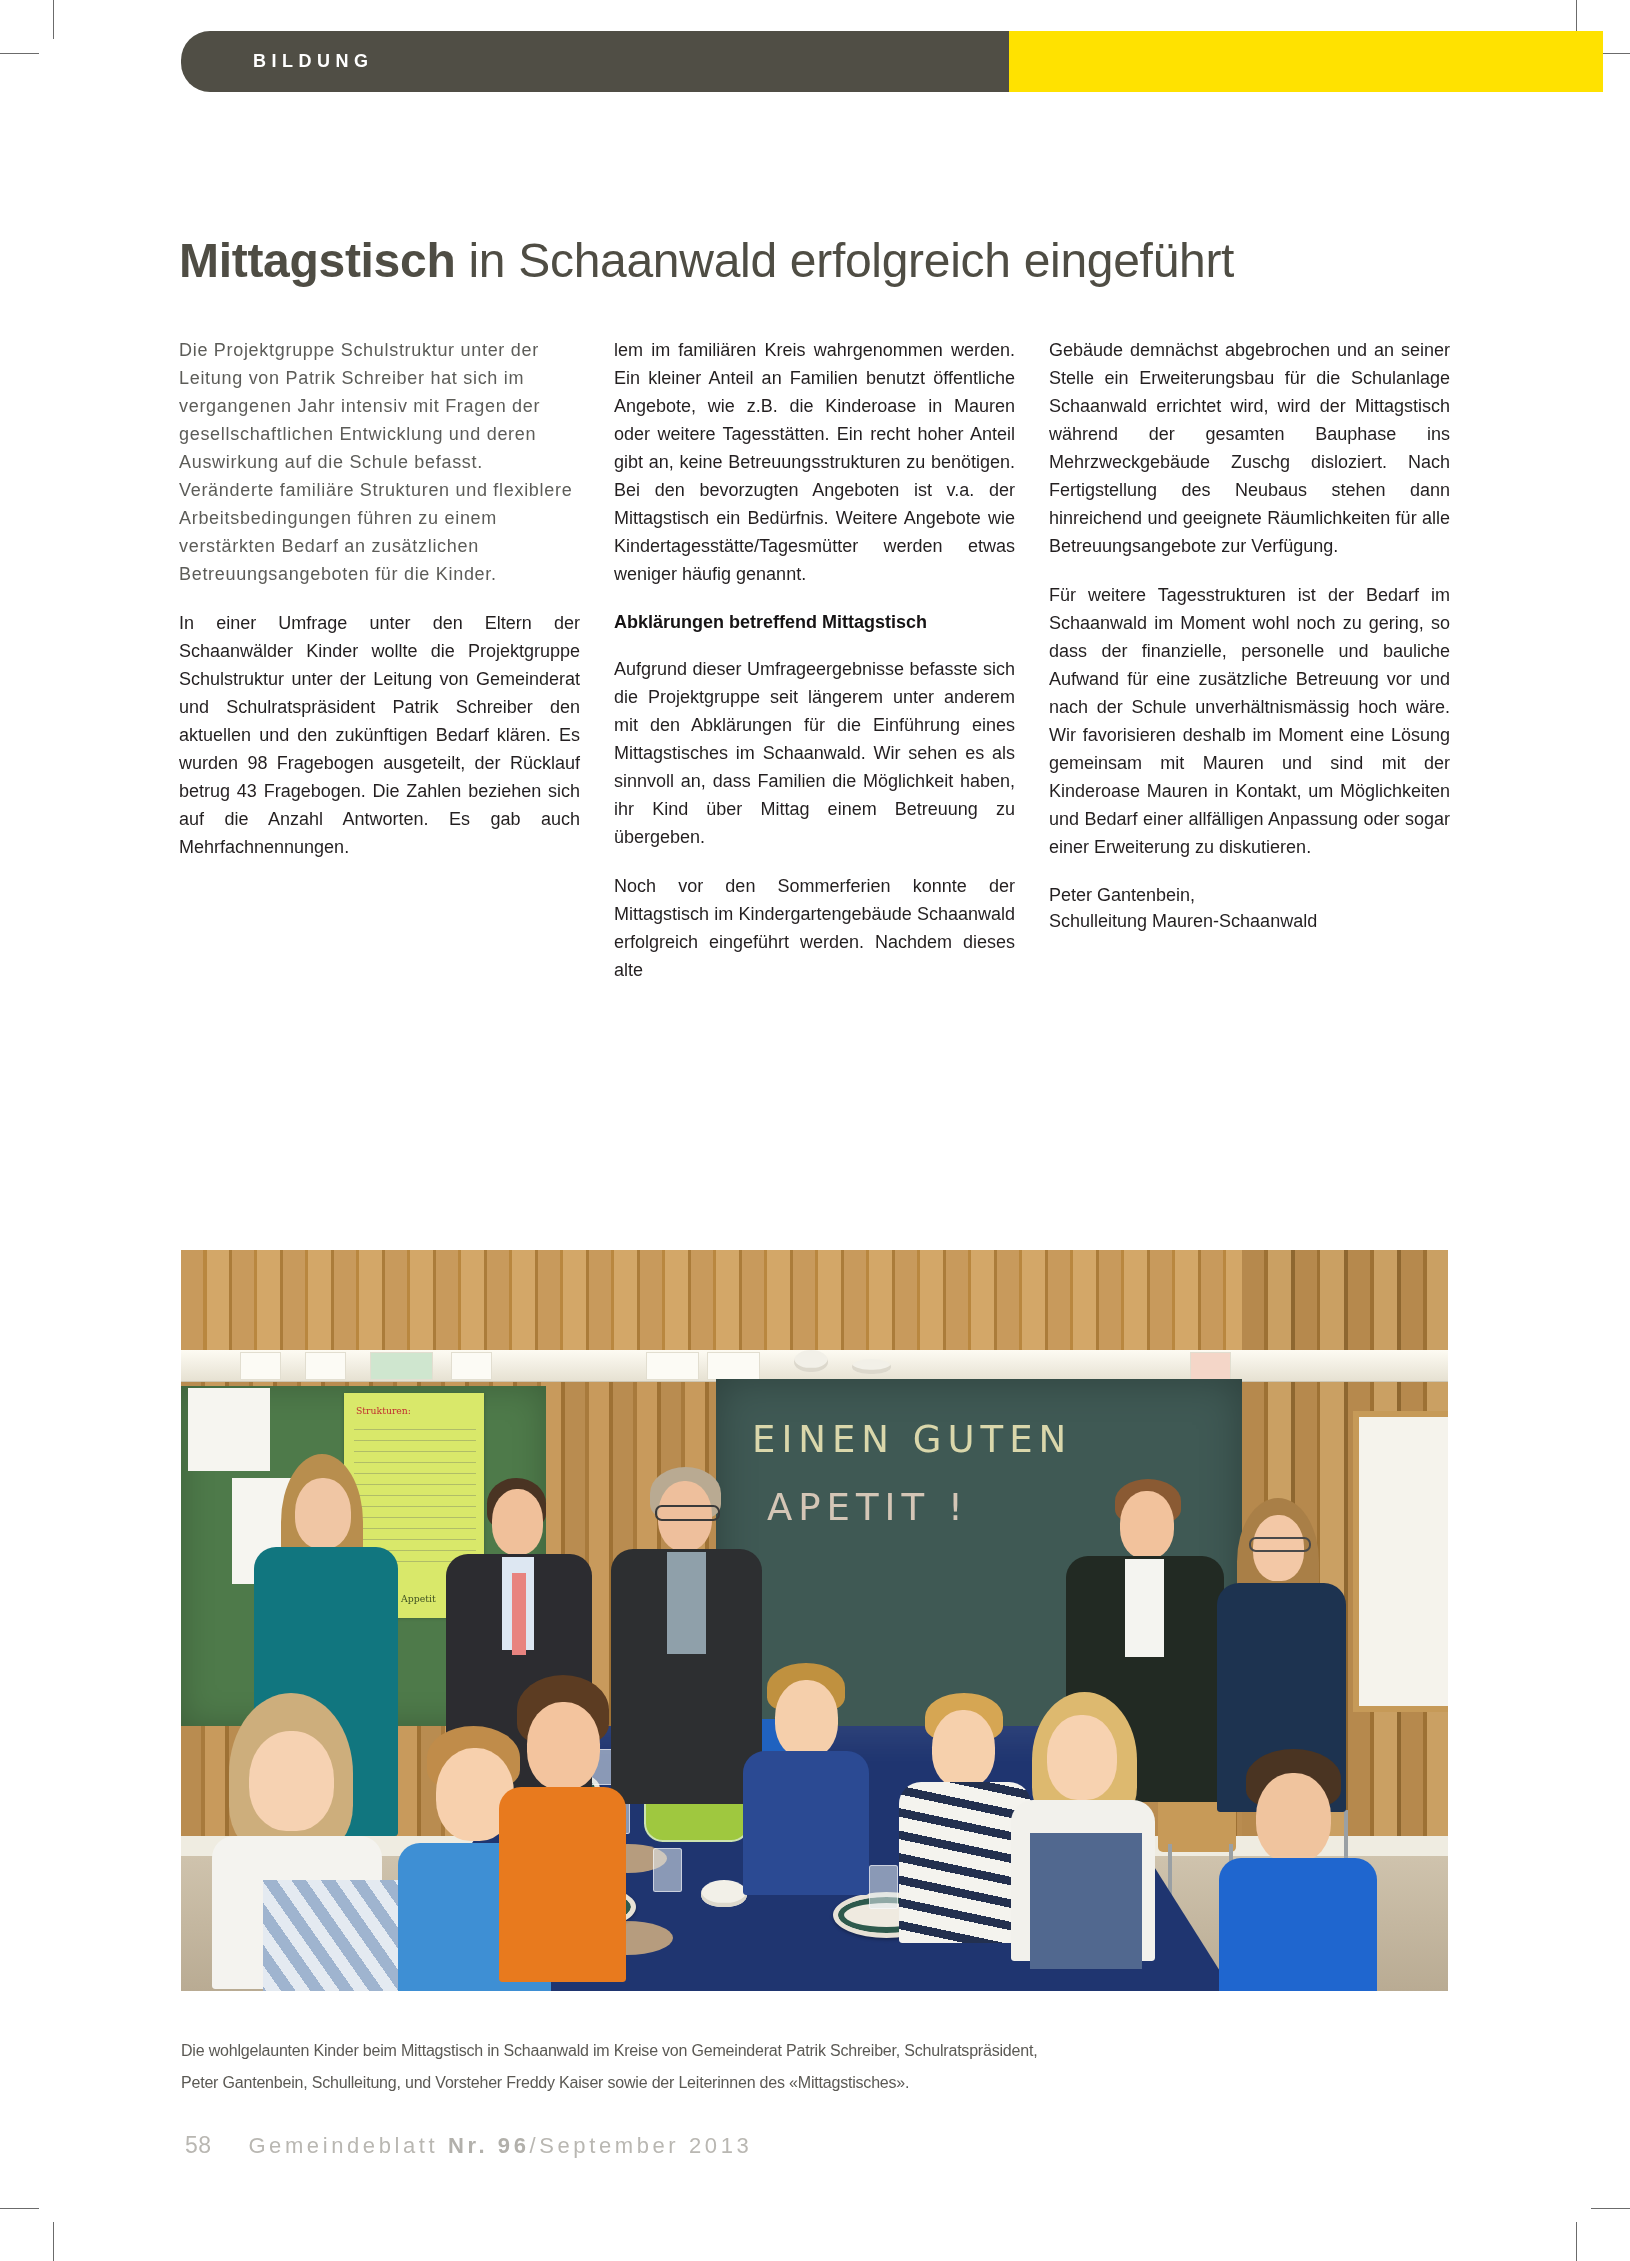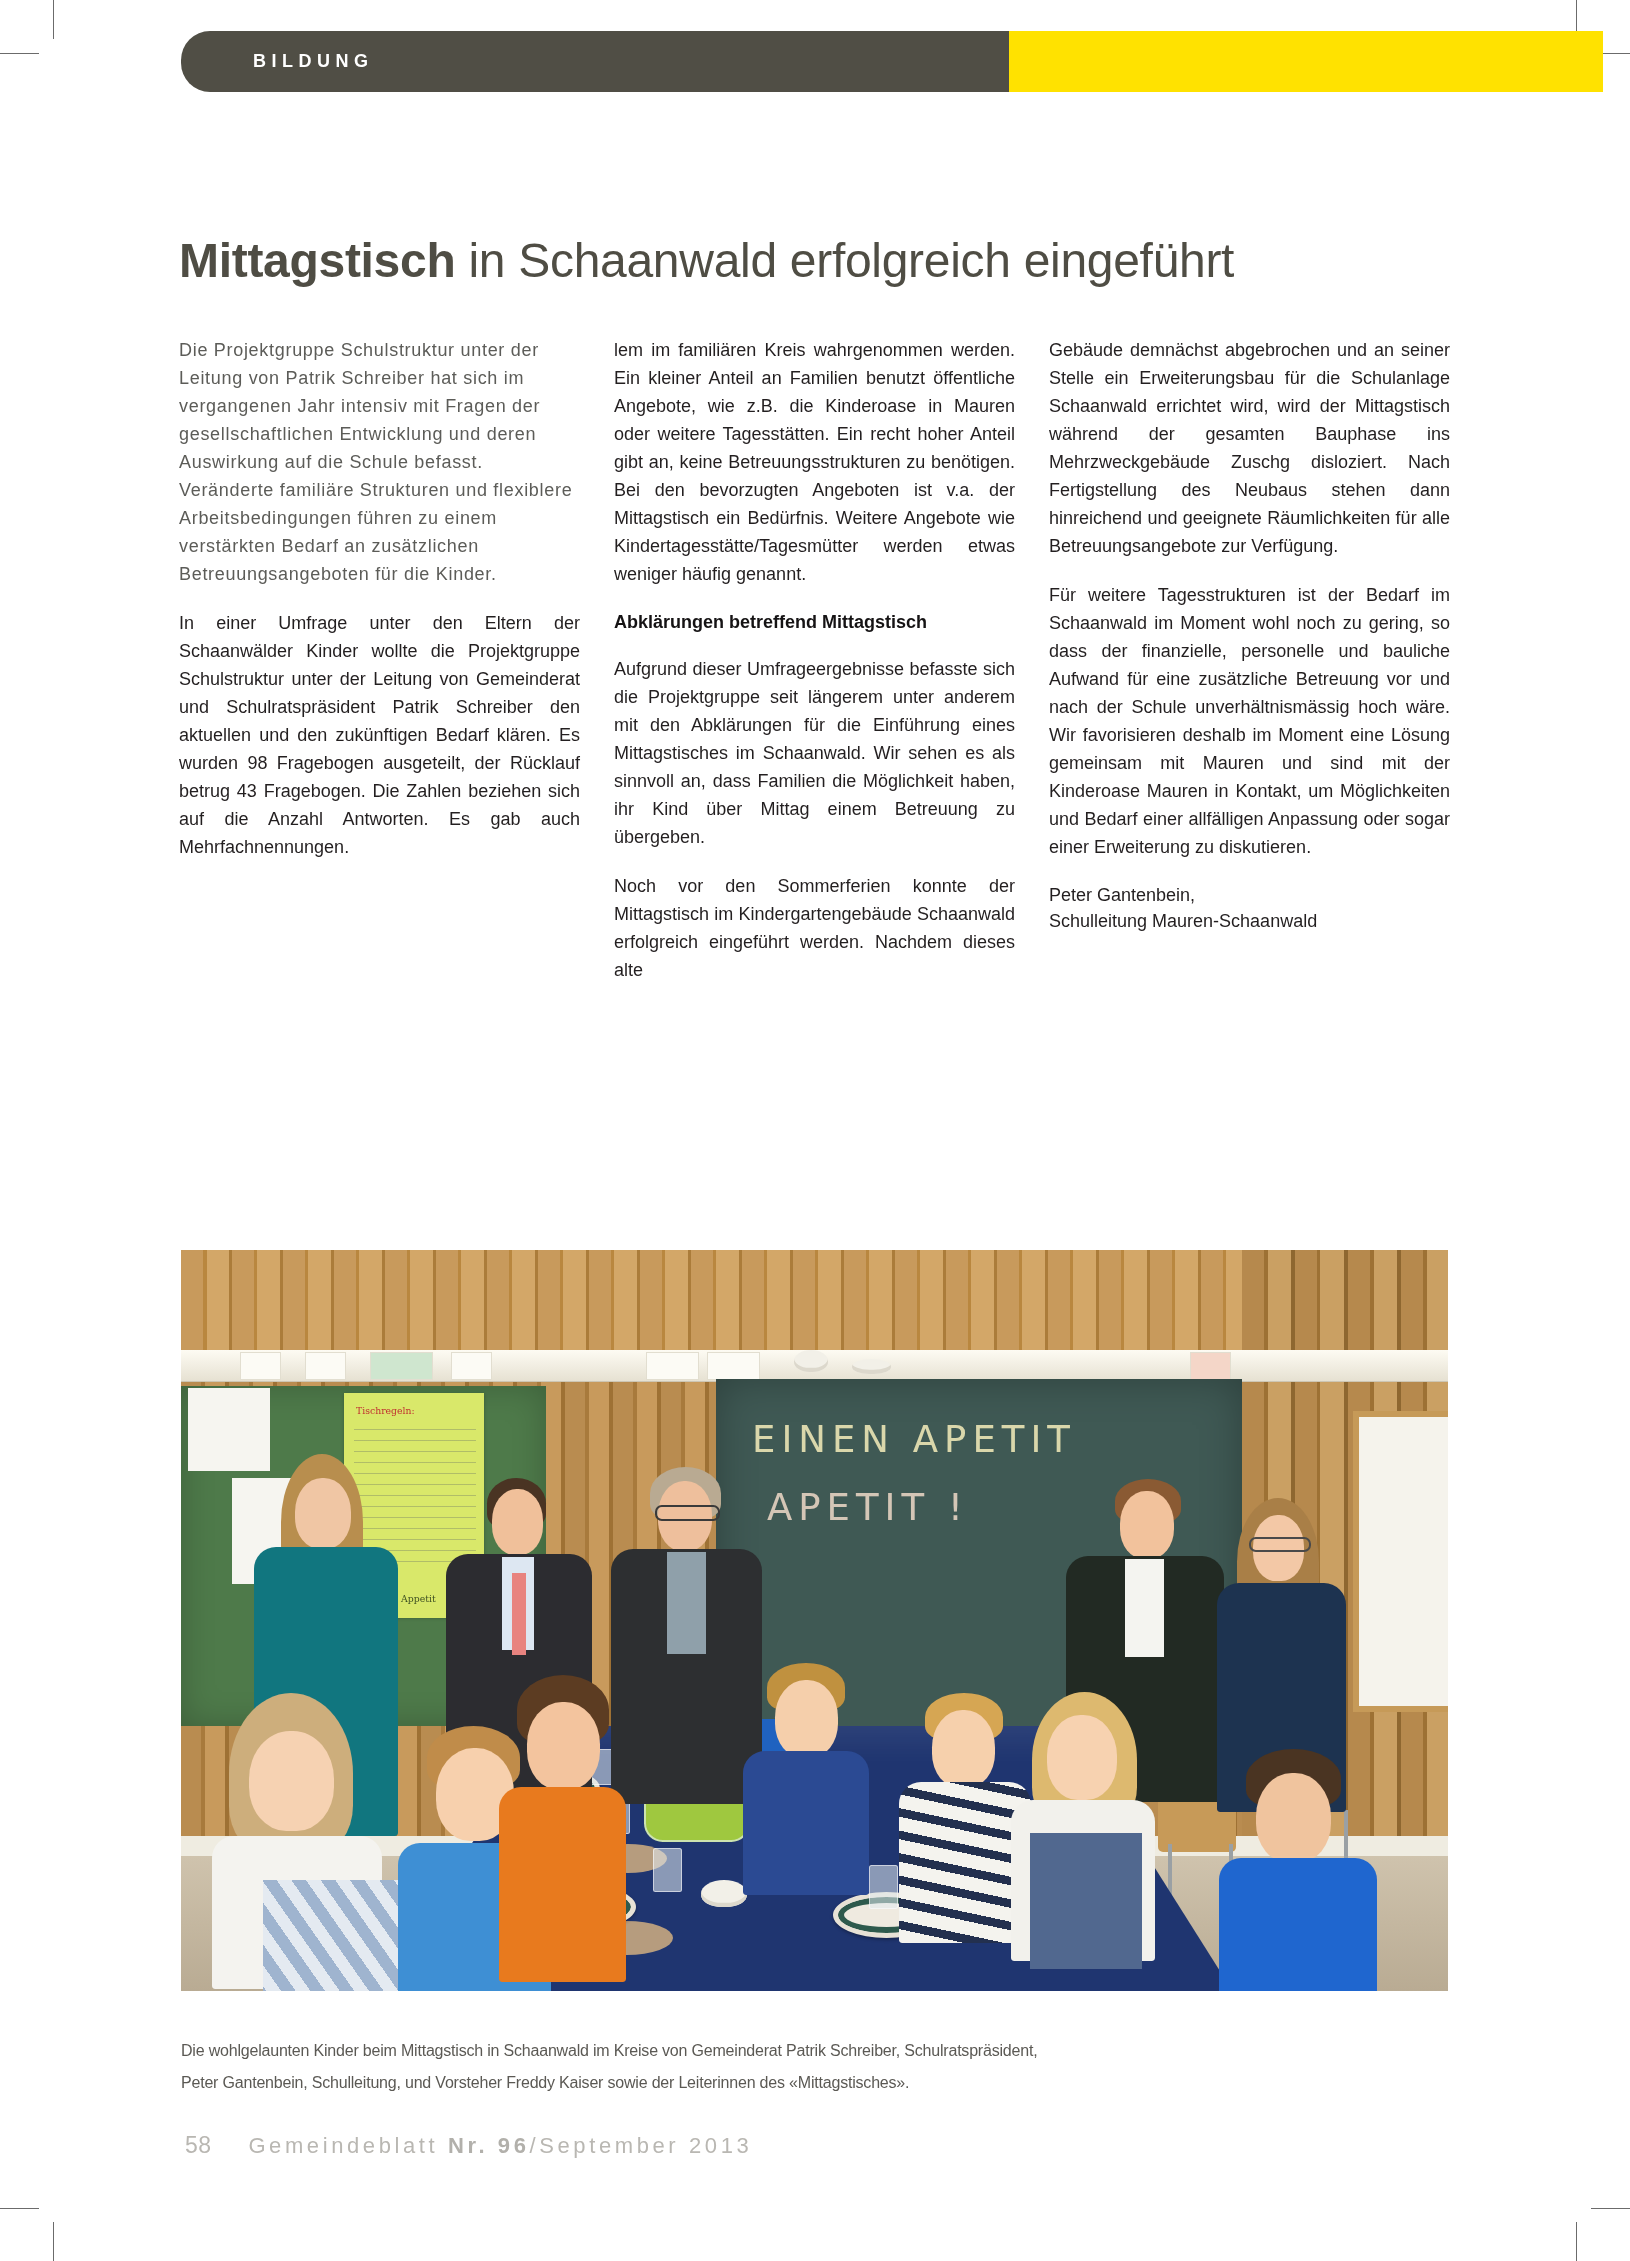--- a/index.html
+++ b/index.html
@@ -369,27 +369,27 @@
     <div class="card" style="left:270px"></div>
     <div class="card" style="left:465px; width:51px"></div>
     <div class="card" style="left:526px; width:51px"></div>
     <div class="card" style="left:1009px; width:39px; background:#f4d6c8;"></div>
 
     <div class="bowl" style="left:613px; top:100px; width:34px; height:22px;"></div>
     <div class="bowl" style="left:671px; top:109px; width:39px; height:15.3px;"></div>
 
     <div class="chalk-green"></div>
     <div class="chalk-dark"></div>
-    <div class="chalk-text l1">EINEN APETIT</div>
+    <div class="chalk-text l1">EINEN GUTEN</div>
     <div class="chalk-text l2">APETIT !</div>
 
     <div class="poster-white-a"></div>
     <div class="poster-white-b"></div>
     <div class="poster-green">
-      <div style="position:absolute;left:12px;top:12px;font-size:9.3px;color:#c03030;font-family:'DejaVu Serif',serif;">Tischregeln:</div>
+      <div style="position:absolute;left:12px;top:12px;font-size:9.3px;color:#c03030;font-family:'DejaVu Serif',serif;">Strukturen:</div>
       <div style="position:absolute;left:10.2px;top:36px;right:8.5px;height:136px;background:repeating-linear-gradient(#8f9a66 0 0.8px, transparent 0.8px 11px);opacity:.55;"></div>
       <div style="position:absolute;left:25.5px;bottom:13.6px;font-size:9.3px;color:#3e4f22;font-family:'DejaVu Serif',serif;">Guten Appetit</div>
     </div>
     <div class="whiteboard"></div>
 
     <div class="baseboard"></div>
     <div class="floor"></div>
 
     <div class="chair" style="left:102px; top:624px; width:82px; height:15.3px;"></div>
     <div class="chairleg" style="left:109px; top:637px; height:93px;"></div>

